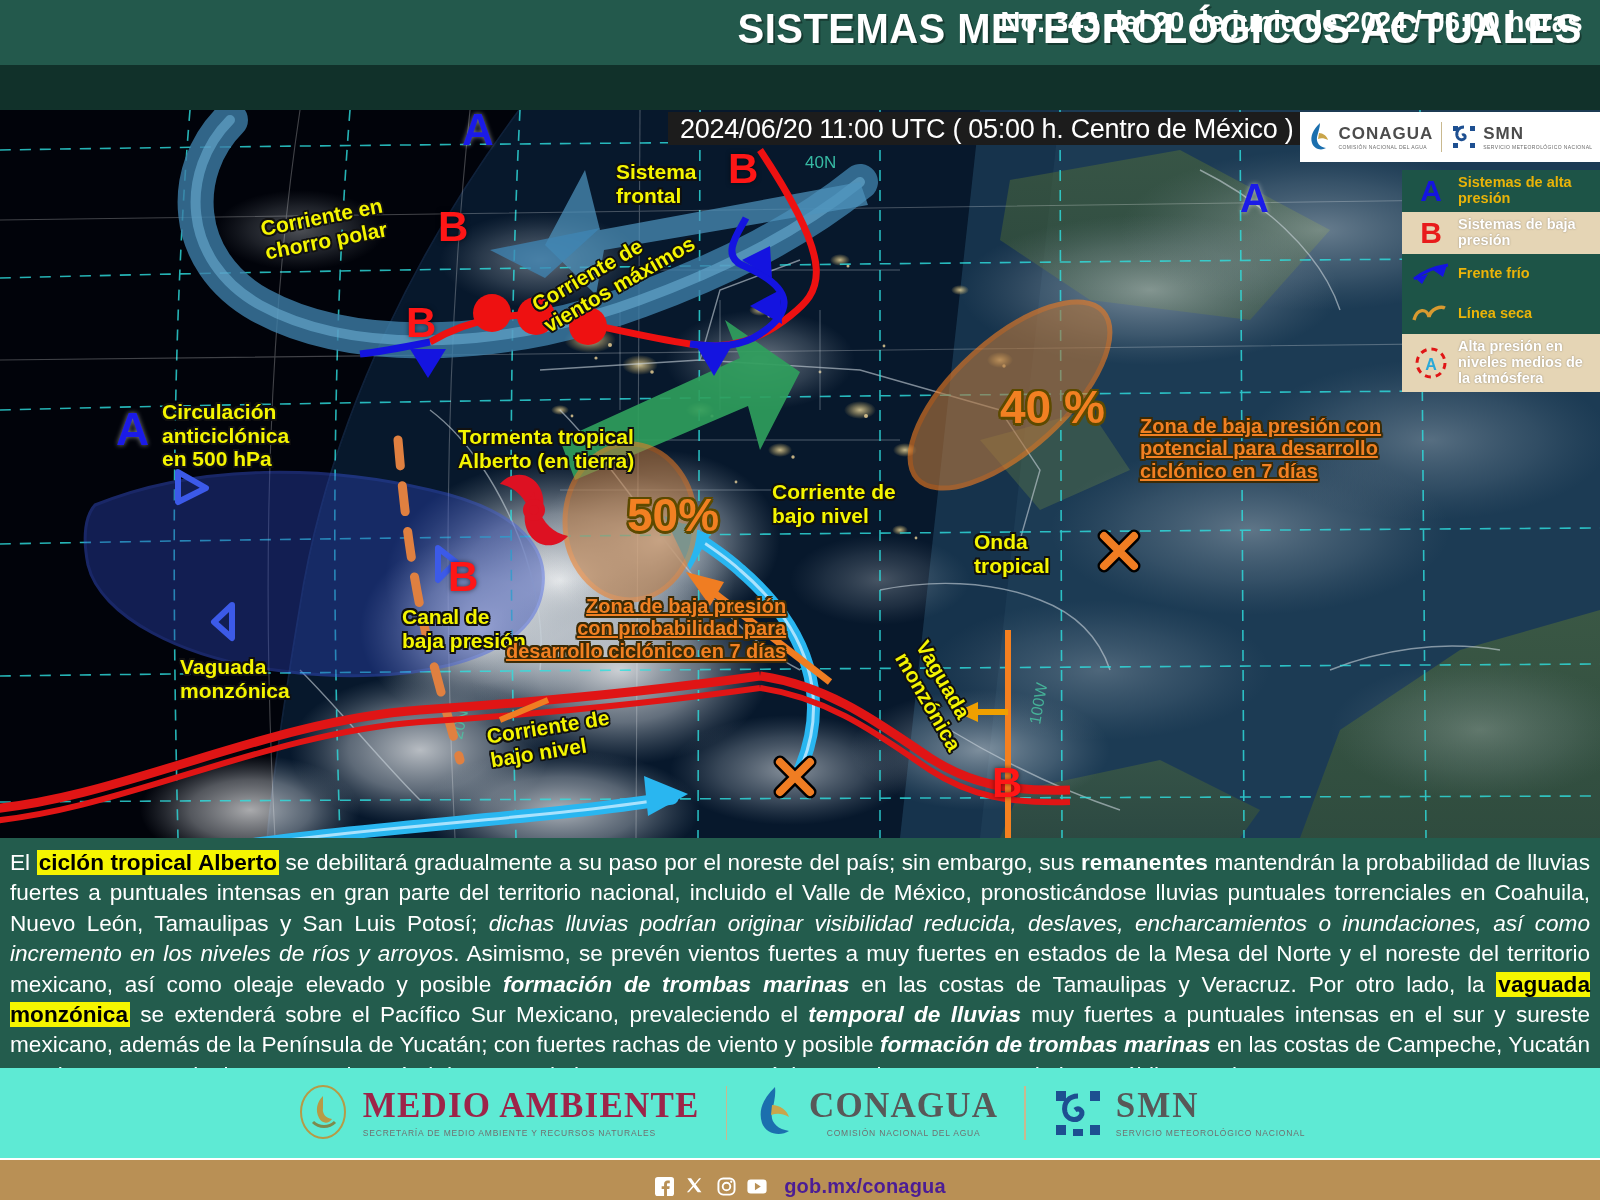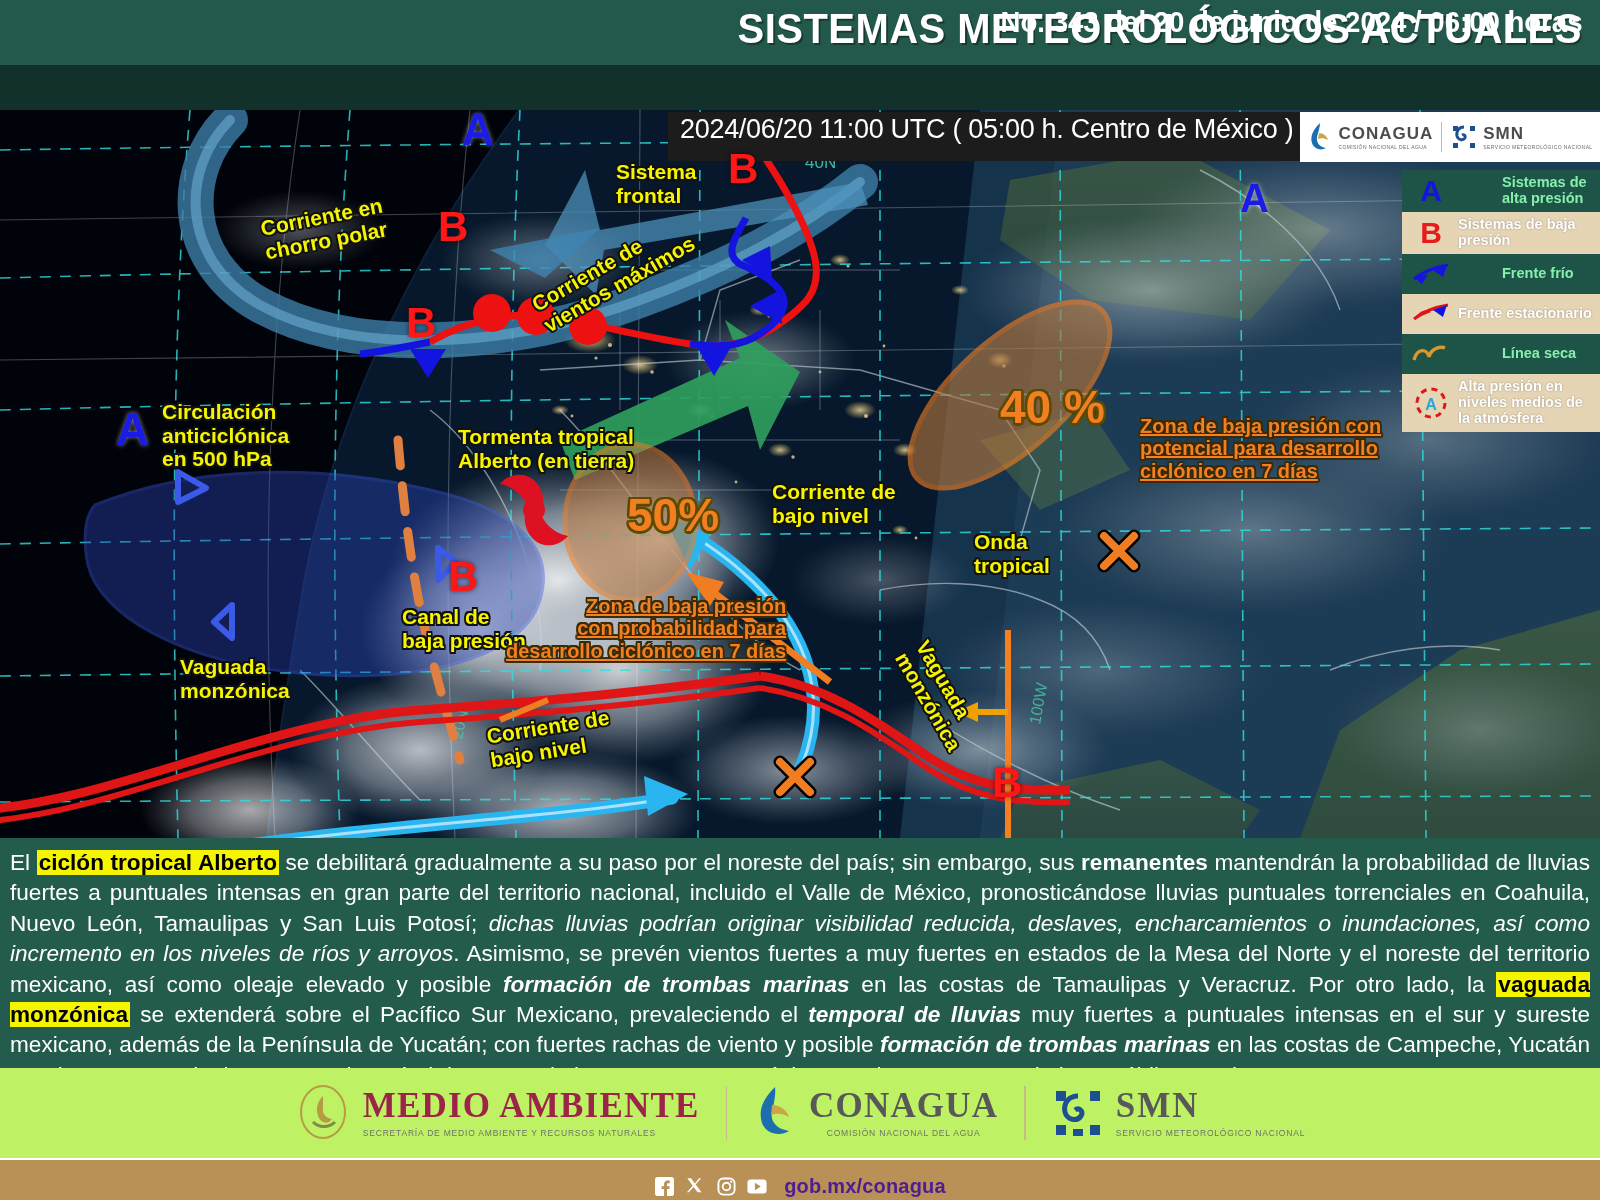--- a/index.html
+++ b/index.html
@@ -45,21 +45,21 @@
   }
   .map-img { position:absolute; left:0; top:0; width:1600px; height:728px; }
 
   
   .grat { position: absolute; left: 0; top: 0; width: 1600px; height: 728px; }
 
   
   .timestamp {
     position: absolute; left: 668px; top: 2px;
     background: #1c1c1c; color: #ffffff;
-    font-size: 27px; padding: 2px 12px 16px 12px;
+    font-size: 27px; padding: 2px 12px 0 12px;
     white-space: nowrap; letter-spacing: -0.3px;
     font-family: "Liberation Sans", sans-serif;
   }
 
   
   .top-logos {
     position: absolute; right: 0; top: 2px; width: 300px; height: 50px;
     background: #ffffff; display: flex; align-items: center; justify-content: center; gap: 8px;
   }
   .tl-item { display: flex; align-items: center; gap: 5px; }
@@ -73,21 +73,21 @@
     display: flex; flex-direction: column;
   }
   .lg-row {
     display: flex; align-items: center; gap: 6px;
     padding: 5px 6px 5px 8px; min-height: 40px;
   }
   .lg-row.green { background: #1d5447; }
   .lg-row.tan   { background: #e5d5b5; }
   .lg-ico { width: 42px; flex: 0 0 42px; text-align: center; display:flex; align-items:center; justify-content:center; }
   .lg-txt { font-size: 14.5px; font-weight: 700; line-height: 1.1; }
-  .lg-row.green .lg-txt { color: #86efac; margin-left: 44px; }
+  .lg-row.green .lg-txt { color: #eab308; }
   .lg-row.tan   .lg-txt { color: #ffffff; text-shadow: 0 0 2px rgba(0,0,0,.35); }
   .lg-A { font-size: 30px; font-weight: 800; color: #1414e0; line-height: 1; }
   .lg-B { font-size: 30px; font-weight: 800; color: #e81b1b; line-height: 1; }
 
   
   .lbl {
     position: absolute; font-weight: 800; line-height: 1.12;
     white-space: pre; pointer-events: none;
   }
   .lbl.yel { color: #f5f500;
@@ -115,21 +115,21 @@
     text-align: justify; text-justify: inter-word;
     font-family: "Liberation Sans", sans-serif;
   }
   .textblock b { font-weight: 800; }
   .textblock i { font-style: italic; }
   .hl { background: #f5f500; color: #000000; font-weight: 800; padding: 0 2px; }
 
   
   .footer-logos {
     position: absolute; left: 0; top: 1068px; width: 1600px; height: 90px;
-    background: #bef264; display: flex; align-items: center; justify-content: center; gap: 26px;
+    background: #5eead4; display: flex; align-items: center; justify-content: center; gap: 26px;
   }
   .fl-div { width: 1.5px; height: 54px; background: #c9b98f; }
   .fl-item { display: flex; align-items: center; gap: 12px; }
   .fl-name { font-size: 35px; font-weight: 700; letter-spacing: 1.2px; font-family: "Liberation Serif", serif; }
   .fl-name.ma { color: #9d2449; }
   .fl-name.cg { color: #585858; }
   .fl-name.smn { color: #585858; letter-spacing: 2px; }
   .fl-sub { font-size: 8.5px; color: #6f6f6f; letter-spacing: 0.8px; display: block; line-height: 1.35; margin-top:2px;}
   .fl-sub.center { text-align: center; }
 
@@ -484,31 +484,20 @@
       <div class="lg-ico">
         <svg width="40" height="24" viewBox="0 0 40 24">
           <path d="M3,17 C12,10 24,5 37,3" fill="none" stroke="#1414e0" stroke-width="3"></path>
           <polygon points="4,16 17,12 11,22" fill="#1414e0"></polygon>
           <polygon points="22,8 36,3 32,15" fill="#1414e0"></polygon>
         </svg>
       </div>
       <div class="lg-txt">Frente frío</div>
     </div>
 
-    <div class="lg-row tan">
-      <div class="lg-ico">
-        <svg width="40" height="24" viewBox="0 0 40 24">
-          <path d="M3,17 C12,10 24,5 37,3" fill="none" stroke="#e01515" stroke-width="3"></path>
-          <path d="M3,17 C9,8 15,7 20,10" fill="#e01515"></path>
-          <polygon points="22,8 36,3 32,15" fill="#1414e0"></polygon>
-        </svg>
-      </div>
-      <div class="lg-txt">Frente
-estacionario</div>
-    </div>
 
     <div class="lg-row green">
       <div class="lg-ico">
         <svg width="40" height="24" viewBox="0 0 40 24">
           <path d="M3,18 C6,6 16,6 18,15 C20,6 30,4 34,6" fill="none" stroke="#d89a30" stroke-width="3.4"></path>
         </svg>
       </div>
       <div class="lg-txt">Línea seca</div>
     </div>
 

